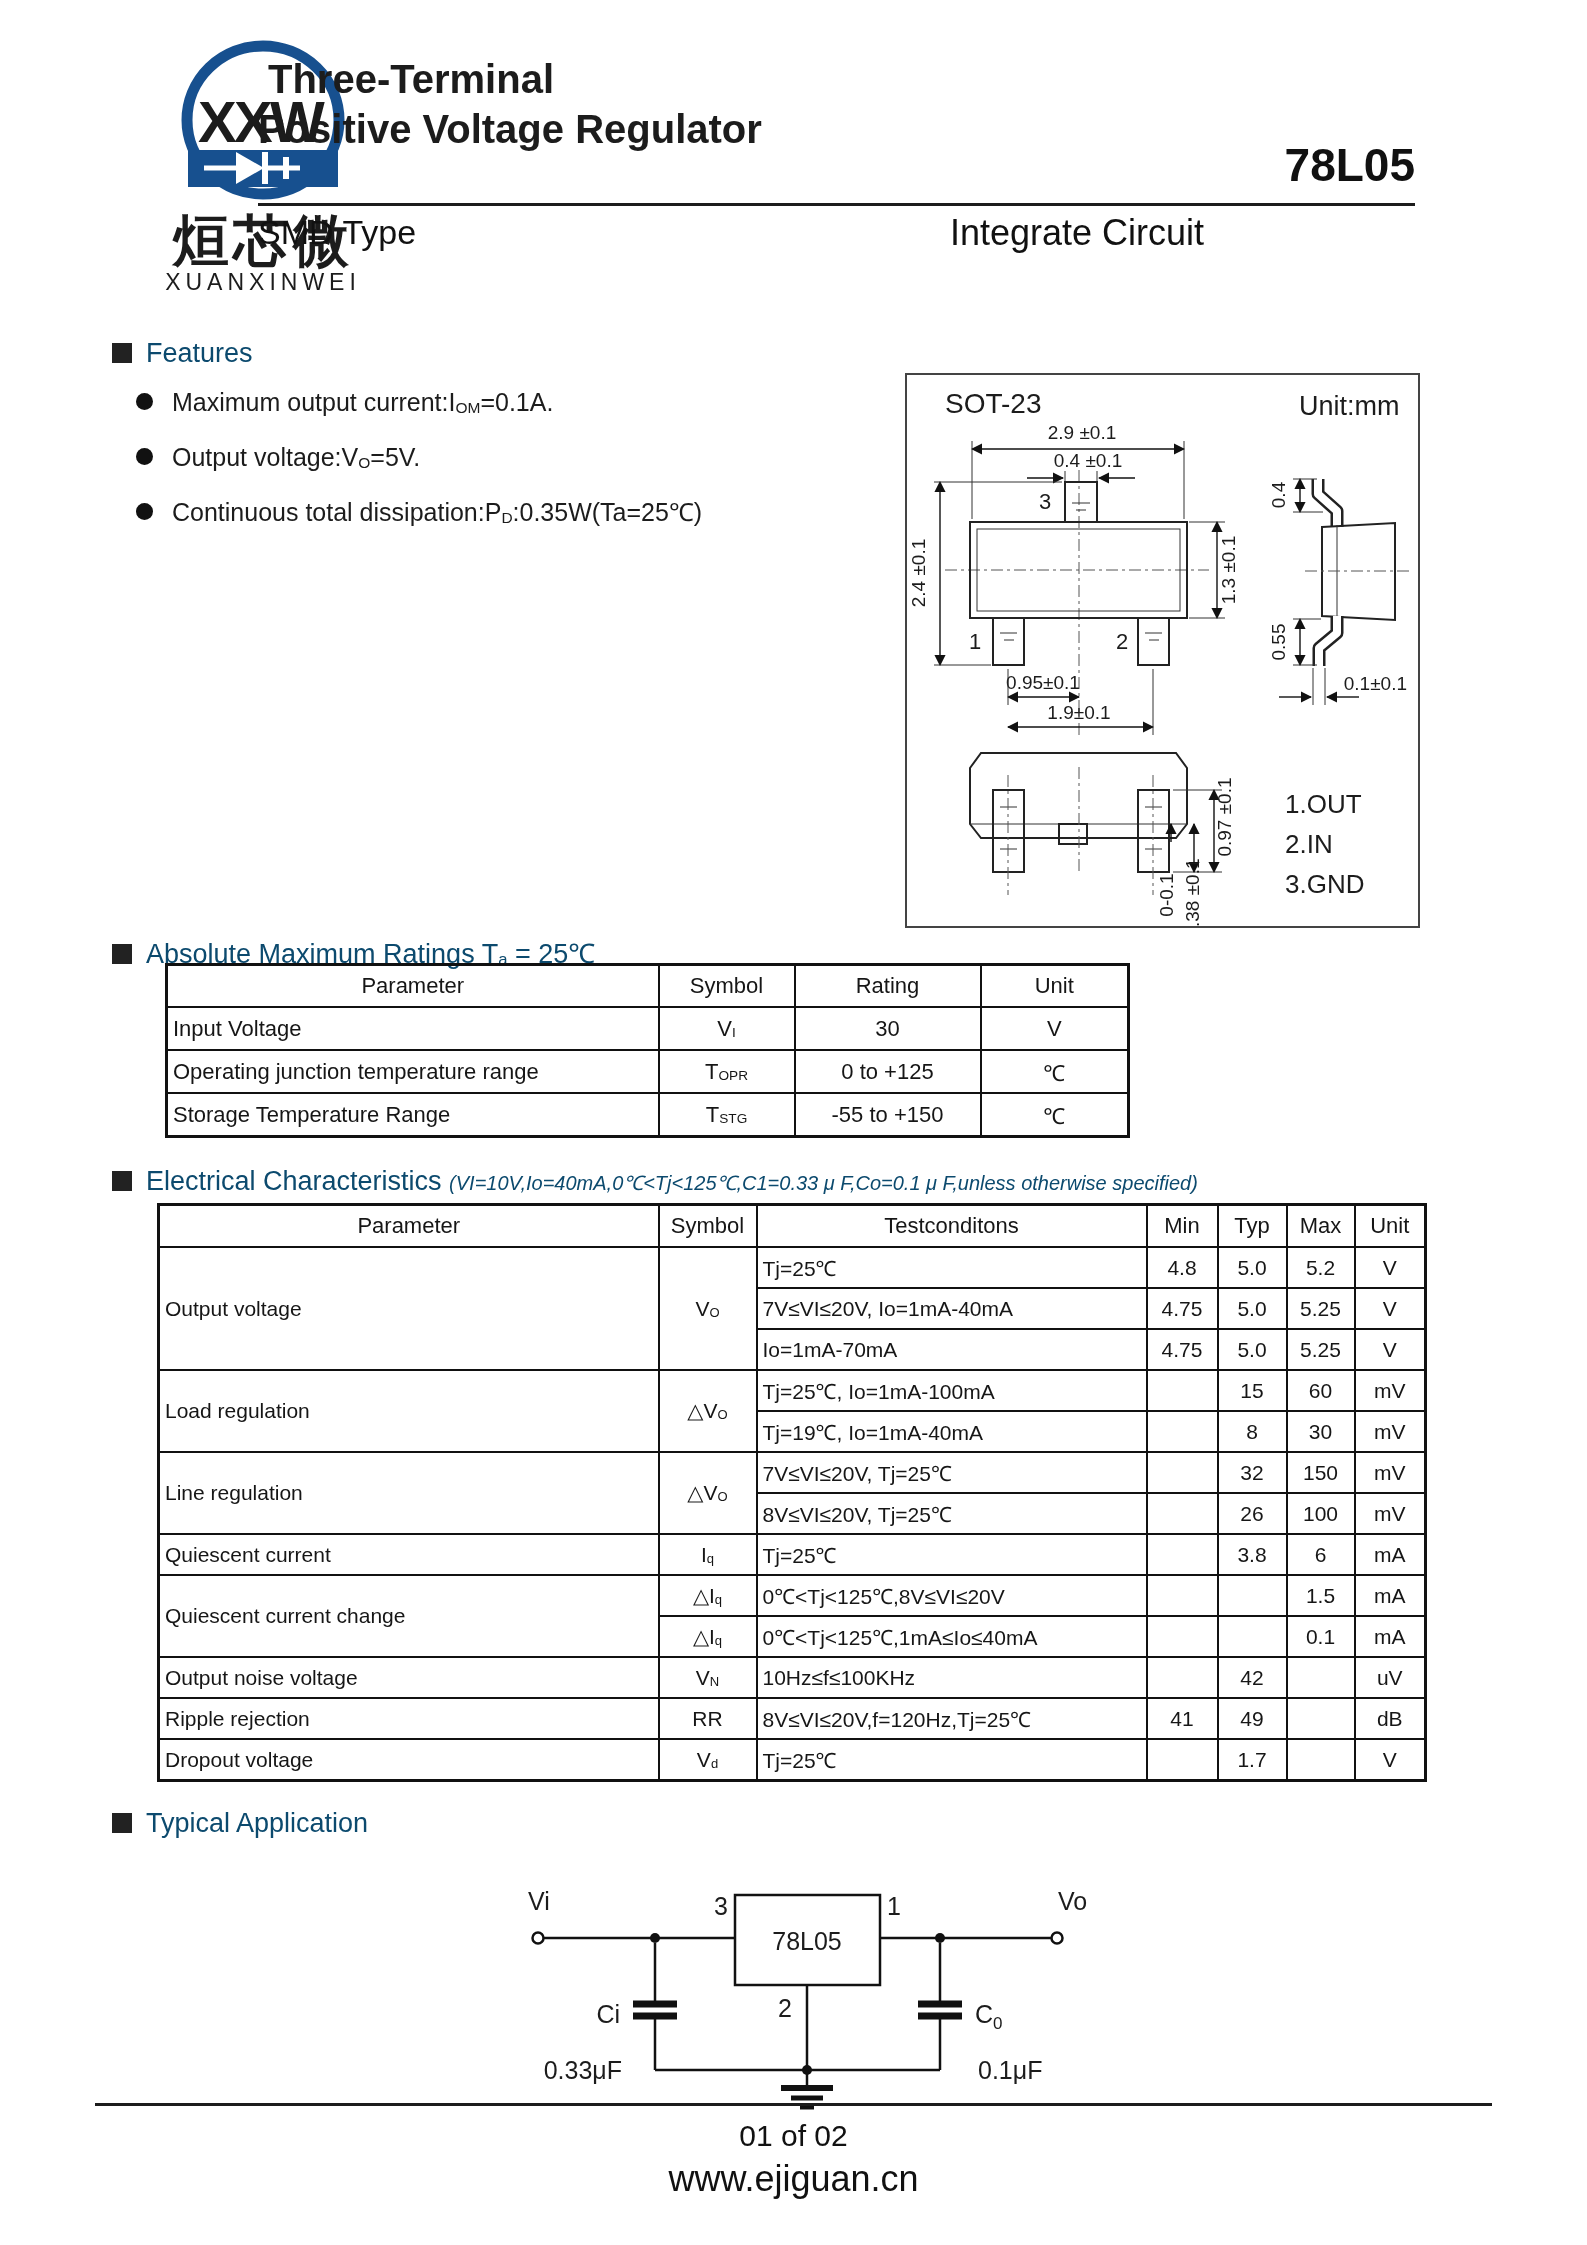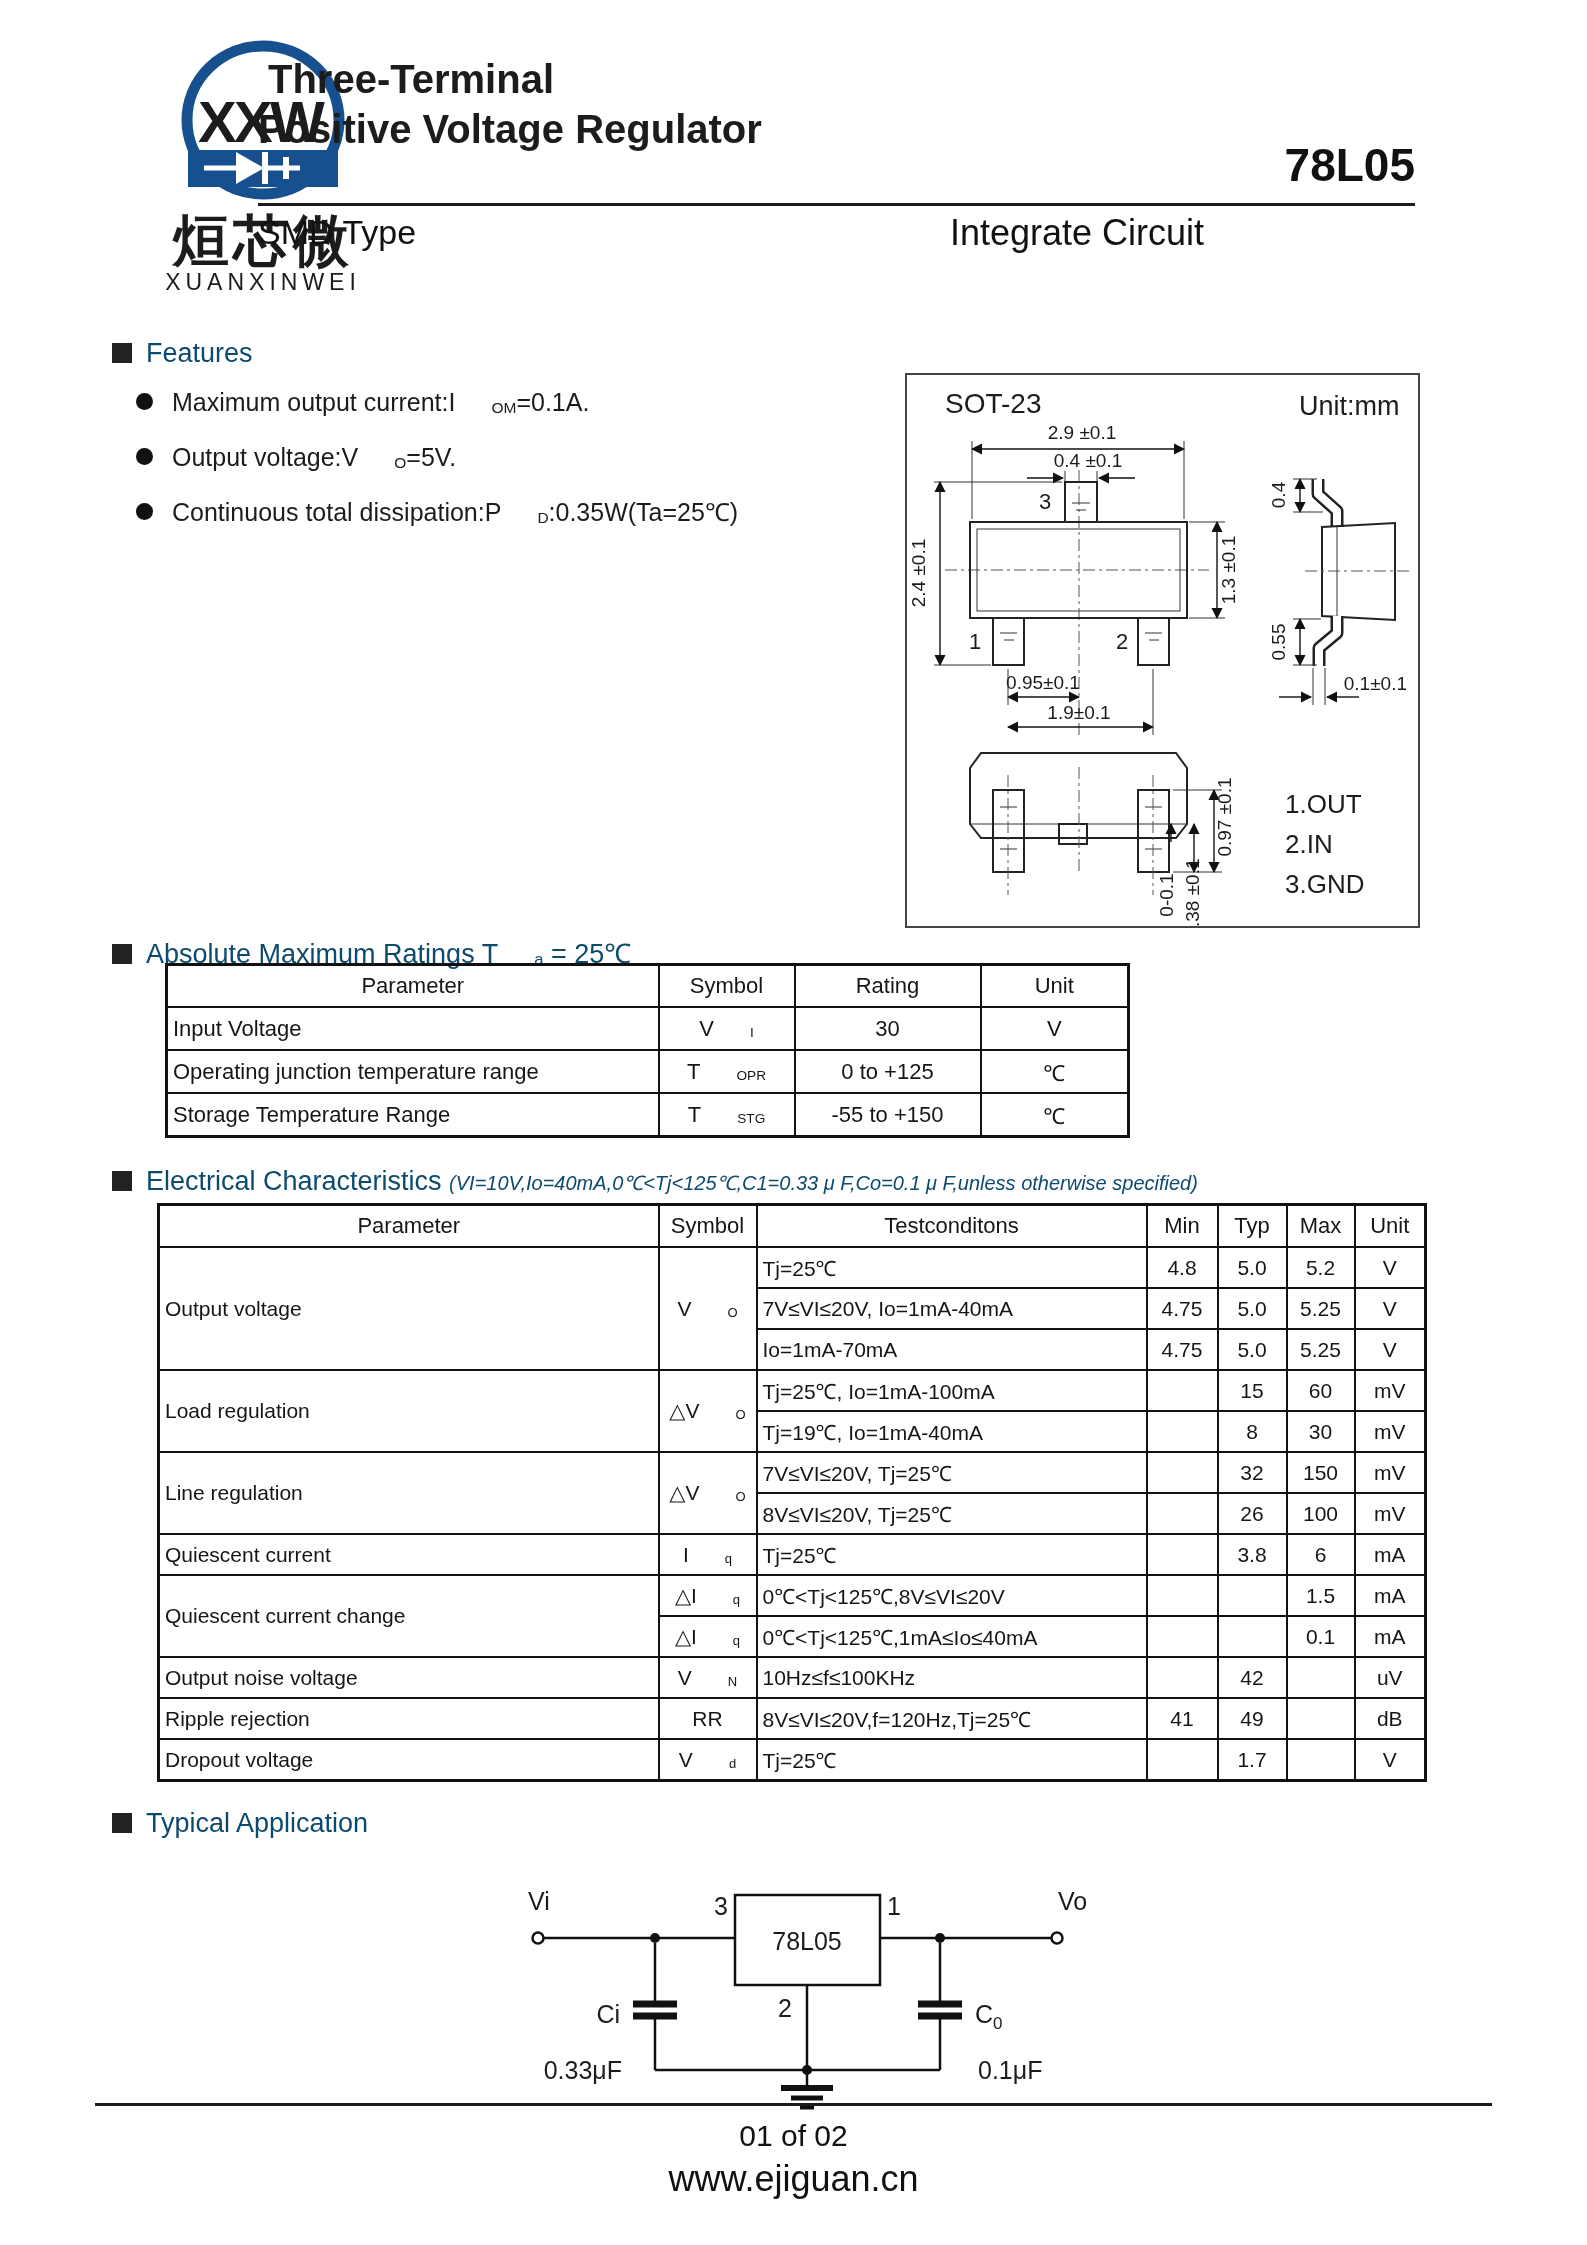--- a/index.html
+++ b/index.html
@@ -19,21 +19,21 @@
   .intcir { left:950px; top:212px; width:465px; text-align:left; font-size:36px; }
 
   
   .sec { font-size:27px; color:#0c4a6e; white-space:nowrap; }
   .sq  { display:inline-block; width:20px; height:20px; background:#222; margin-right:14px; vertical-align:-1px; }
   .sec .small { font-size:20px;font-style:italic; }
 
   
   .feat { left:136px; font-size:25px; color:#1c1c1c; white-space:nowrap; }
   .dot  { display:inline-block; width:17px; height:17px; border-radius:50%; background:#111; margin-right:19px; vertical-align:1px; }
-  .sub  { font-size:0.62em; vertical-align:-0.1em;padding-left:36px; }
+  .sub  { font-size:0.62em; vertical-align:-0.1em; }
 
   
   .pkgbox { left:905px; top:373px; width:515px; height:555px; border:2px solid #444; box-sizing:border-box; }
 
   
   .dtable { position:absolute; border-collapse:collapse; table-layout:fixed; }
   .dtable th, .dtable td { border:2.5px solid #111; font-weight:normal; font-size:22px;
     text-align:center; padding:0 5px; color:#161616; overflow:hidden; white-space:nowrap; }
   .dtable { border:3.5px solid #111; }
   .dtable th { height:40px; }

